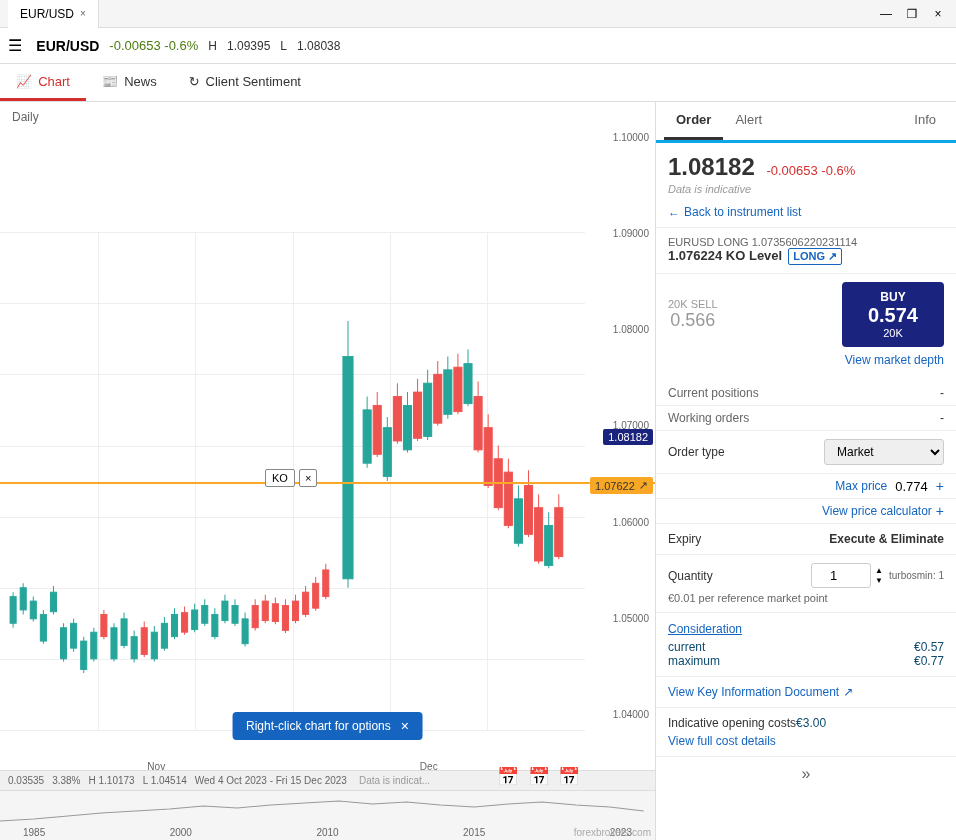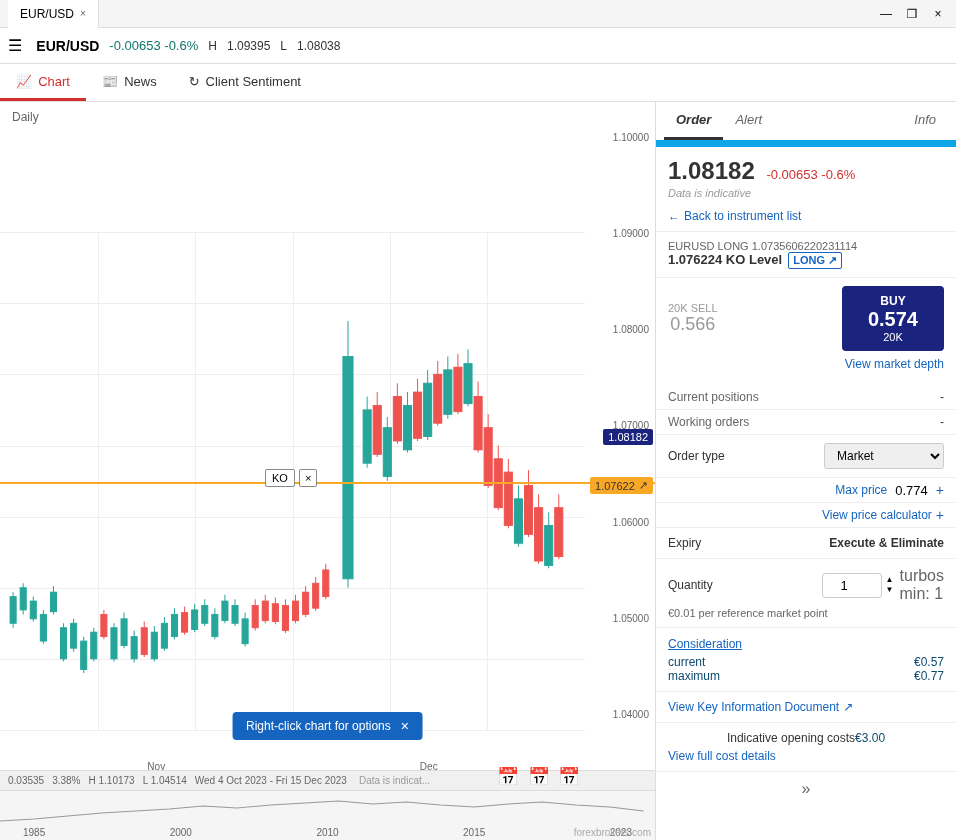--- a/index.html
+++ b/index.html
@@ -22,21 +22,21 @@
     .win-btn { width: 20px; height: 20px; display: flex; align-items: center; justify-content: center; cursor: pointer; font-size: 12px; }
 
     
     .header-row {
       display: flex; align-items: center; height: 36px;
       background: #fff; border-bottom: 1px solid #ddd;
       padding: 0 8px; gap: 10px;
     }
     .hamburger { cursor: pointer; font-size: 16px; margin-right: 4px; }
     .symbol-name { font-weight: bold; font-size: 14px; }
-    .price-change { color: #0f766e; font-size: 13px; }
+    .price-change { color: #4d7c0f; font-size: 13px; }
     .price-hl { font-size: 12px; color: #333; }
 
     
     .tab-nav {
       display: flex; align-items: stretch; height: 38px;
       background: #fff; border-bottom: 1px solid #ddd;
     }
     .tab-nav-item {
       display: flex; align-items: center; padding: 0 16px;
       font-size: 13px; cursor: pointer; color: #333;
@@ -48,21 +48,21 @@
     .main-layout { display: flex; height: calc(840px - 28px - 36px - 38px); }
 
     
     .chart-area { flex: 1; position: relative; overflow: hidden; background: #fff; border-right: 1px solid #ddd; }
     .chart-label { position: absolute; top: 8px; left: 12px; font-size: 12px; color: #666; }
 
     
     .right-panel { width: 300px; display: flex; flex-direction: column; background: #fff; overflow-y: auto; }
 
     
-    .order-tabs { display: flex; border-bottom: 7px solid #0ea5e9; padding: 0 8px; font-style: italic; }
+    .order-tabs { display: flex; border-bottom: 3px solid #0ea5e9; padding: 0 8px; }
     .order-tab { padding: 10px 12px; font-size: 13px; cursor: pointer; color: #666; border-bottom: 3px solid transparent; }
     .order-tab.active { color: #333; border-bottom: 3px solid #333; font-weight: bold; }
     .order-tab-info { margin-left: auto; padding: 10px 12px; font-size: 13px; cursor: pointer; color: #666; }
 
     
     .price-section { padding: 10px 12px 6px; }
     .big-price { font-size: 24px; font-weight: bold; color: #333; }
     .price-diff { font-size: 13px; color: #d32f2f; margin-left: 8px; }
     .indicative-text { font-size: 11px; color: #999; margin-top: 2px; font-style: italic; }
     .back-link { display: flex; align-items: center; gap: 4px; font-size: 12px; color: #1565c0; cursor: pointer; padding: 4px 12px 8px; border-bottom: 1px solid #eee; }
@@ -109,32 +109,32 @@
     .expiry-value { font-size: 12px; color: #333; font-weight: bold; }
 
     .qty-row { padding: 8px 12px; border-bottom: 1px solid #eee; }
     .qty-top { display: flex; align-items: center; justify-content: space-between; margin-bottom: 4px; }
     .qty-label { font-size: 12px; color: #333; }
     .qty-input-wrap { display: flex; align-items: center; gap: 4px; }
     .qty-input { width: 60px; padding: 4px; font-size: 13px; border: 1px solid #ccc; border-radius: 3px; text-align: center; }
     .qty-arrows { display: flex; flex-direction: column; }
     .qty-arrow { font-size: 8px; cursor: pointer; line-height: 1.2; }
     .qty-ref { font-size: 11px; color: #666; }
-    .turbos-min { display: flex; flex-direction: column; font-size: 16px; color: #666; text-align: left; }
+    .turbos-min { display: flex; font-size: 10px; color: #666; text-align: right; }
 
     .consideration-section { padding: 8px 12px; border-bottom: 1px solid #eee; }
     .consid-label { font-size: 12px; color: #1565c0; cursor: pointer; text-decoration: underline; }
     .consid-rows { margin-top: 4px; }
     .consid-row { display: flex; justify-content: space-between; font-size: 12px; color: #0c4a6e; }
 
     .key-info-row { padding: 8px 12px; border-bottom: 1px solid #eee; }
     .key-info-link { font-size: 12px; color: #1565c0; cursor: pointer; display: flex; align-items: center; gap: 4px; }
 
     .costs-section { padding: 8px 12px; border-bottom: 1px solid #eee; }
-    .costs-row { display: flex; justify-content: center; font-size: 12px; }
+    .costs-row { display: flex; justify-content: flex-start; font-size: 12px; }
     .costs-label { color: #333; }
     .costs-value { color: #0c4a6e; }
     .costs-link { font-size: 12px; color: #1565c0; cursor: pointer; margin-top: 4px; }
 
     .nav-arrows { display: flex; justify-content: center; padding: 8px; }
     .nav-arrow-btn { font-size: 16px; color: #666; cursor: pointer; }
 
     
     .chart-svg { width: 100%; height: 100%; }
 

